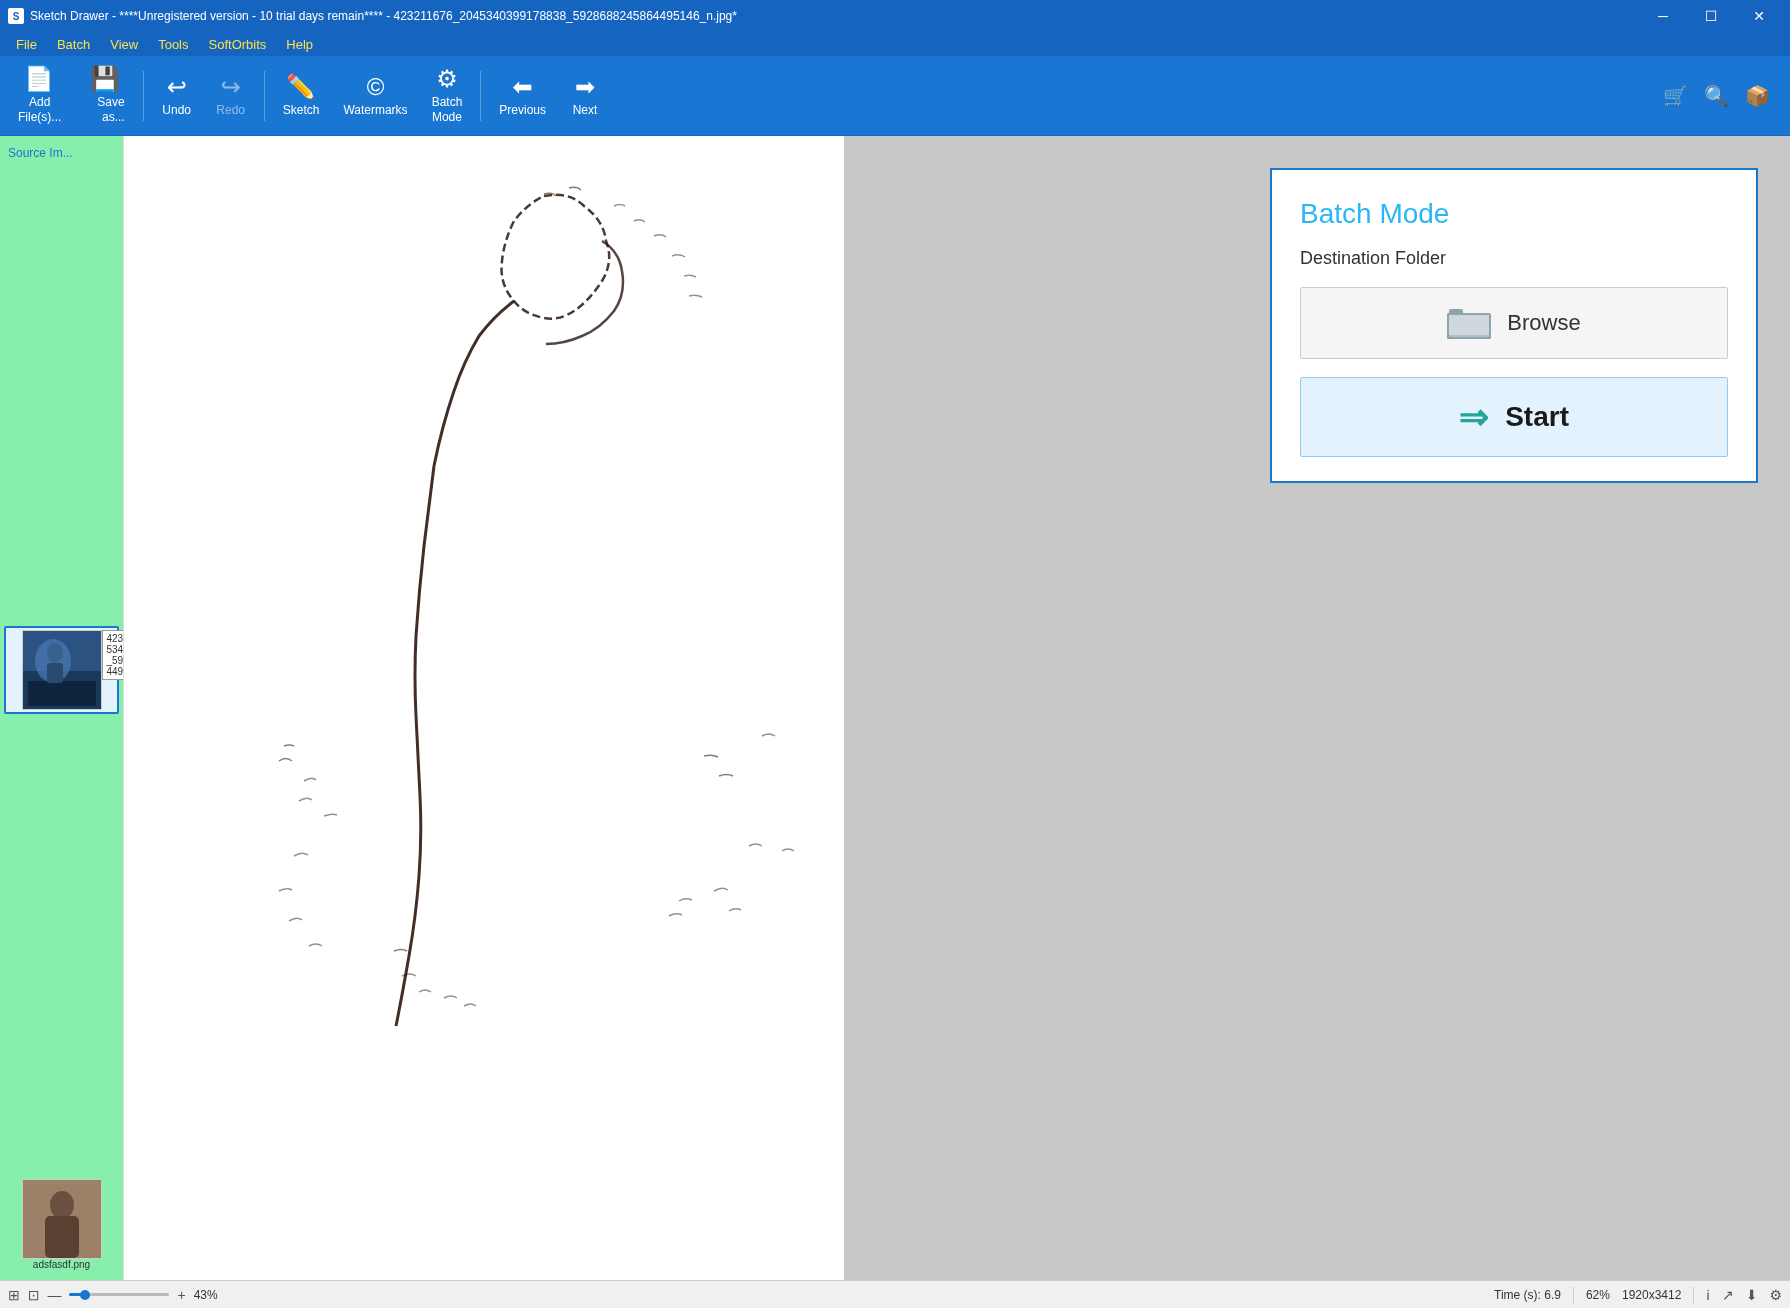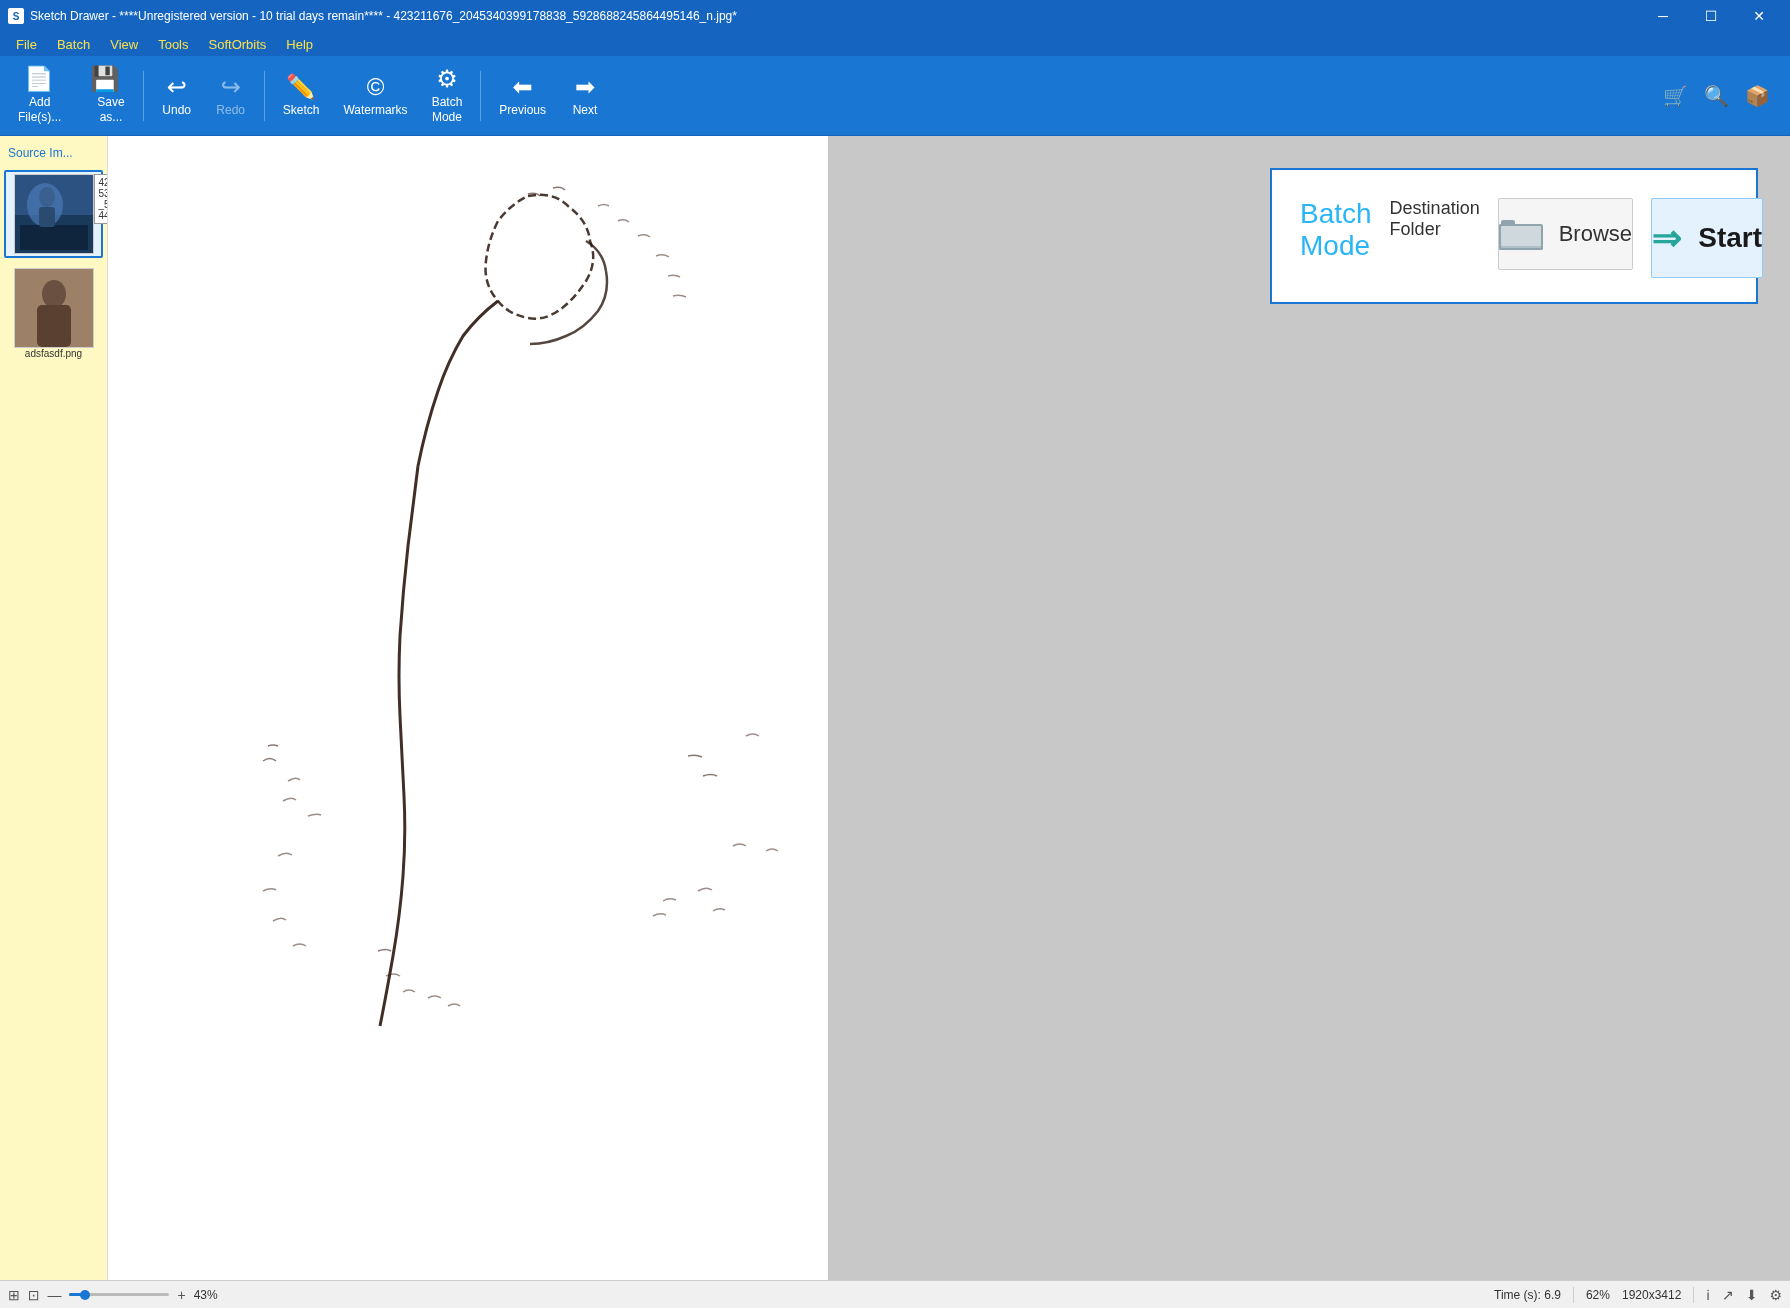--- a/index.html
+++ b/index.html
@@ -67,28 +67,29 @@
     .toolbar-separator { width: 1px; height: 50px; background: rgba(255,255,255,0.3); margin: 0 4px; }
     .toolbar-spacer { flex: 1; }
     .toolbar-right-icons { display: flex; gap: 8px; align-items: center; padding-right: 8px; }
     .toolbar-right-icon { color: white; font-size: 20px; cursor: pointer; padding: 4px; }
 
     
     .main { display: flex; height: calc(1308px - 32px - 24px - 80px - 28px); }
 
     
     .sidebar {
-      width: 108px;
-      background: #fef9c3;
+      width: 124px;
+      background: #86efac;
       border-right: 1px solid #ddd;
       padding: 8px 4px;
       display: flex;
       flex-direction: column;
       gap: 8px;
       overflow-y: auto;
+      justify-content: space-between;
     }
     .sidebar-label {
       color: #1976d2;
       font-size: 12px;
       font-weight: 500;
       padding: 2px 4px;
     }
     .thumbnail-item {
       display: flex;
       flex-direction: column;
@@ -273,21 +274,21 @@
   <div class="menu-item">Help</div>
 </div>
 
 <div class="toolbar">
   <div class="toolbar-btn">
     <div class="toolbar-icon">📄</div>
     <span style="text-align:center;line-height:1.2;">Add<br>File(s)...</span>
   </div>
   <div class="toolbar-btn">
     <div class="toolbar-icon">💾</div>
-    <span style="text-align:center;line-height:1.2;margin-left:12px;">Save<br>as...</span>
+    <span style="text-align:right;line-height:1.2;margin-left:12px;">Save<br>as...</span>
   </div>
   <div class="toolbar-separator"></div>
   <div class="toolbar-btn">
     <div class="toolbar-icon">↩</div>
     <span>Undo</span>
   </div>
   <div class="toolbar-btn disabled">
     <div class="toolbar-icon">↪</div>
     <span>Redo</span>
   </div>
@@ -408,21 +409,21 @@
 
       <path d="M270,815 Q278,812 283,815" fill="none" stroke="#3a2015" stroke-width="1.5" opacity="0.6"></path>
       <path d="M278,840 Q286,836 292,840" fill="none" stroke="#3a2015" stroke-width="1.5" opacity="0.5"></path>
       <path d="M295,856 Q301,852 307,856" fill="none" stroke="#3a2015" stroke-width="1.5" opacity="0.5"></path>
       <path d="M320,862 Q327,858 333,862" fill="none" stroke="#3a2015" stroke-width="1.5" opacity="0.5"></path>
       <path d="M340,870 Q347,866 352,870" fill="none" stroke="#3a2015" stroke-width="1.5" opacity="0.5"></path>
     </svg>
 
     <div class="gray-area"></div>
 
-    <div class="batch-panel" style="position:absolute; right:20px; top:20px; width:488px; background:white; border:2px solid #1976d2; padding:28px 28px 24px; display:flex; flex-direction:row; gap:18px;">
+    <div class="batch-panel" style="position:absolute; right:20px; top:20px; width:488px; background:white; border:2px solid #1976d2; padding:28px 28px 24px; display:flex; flex-direction:column; gap:18px;">
       <div class="batch-title">Batch Mode</div>
       <div class="batch-dest-label">Destination Folder</div>
 
       <div class="batch-browse-btn">
 
         <svg width="44" height="36" viewBox="0 0 44 36">
           <rect x="0" y="10" width="44" height="24" rx="2" fill="#78909c"></rect>
           <rect x="0" y="8" width="20" height="26" rx="2" fill="#90a4ae"></rect>
           <rect x="0" y="8" width="44" height="26" rx="2" fill="#90a4ae"></rect>
           <rect x="2" y="4" width="14" height="8" rx="2" fill="#90a4ae"></rect>

